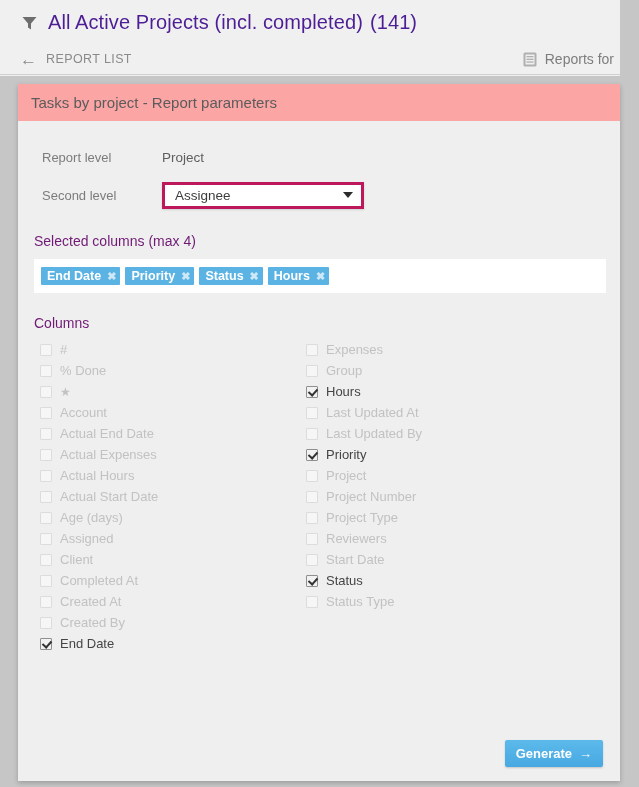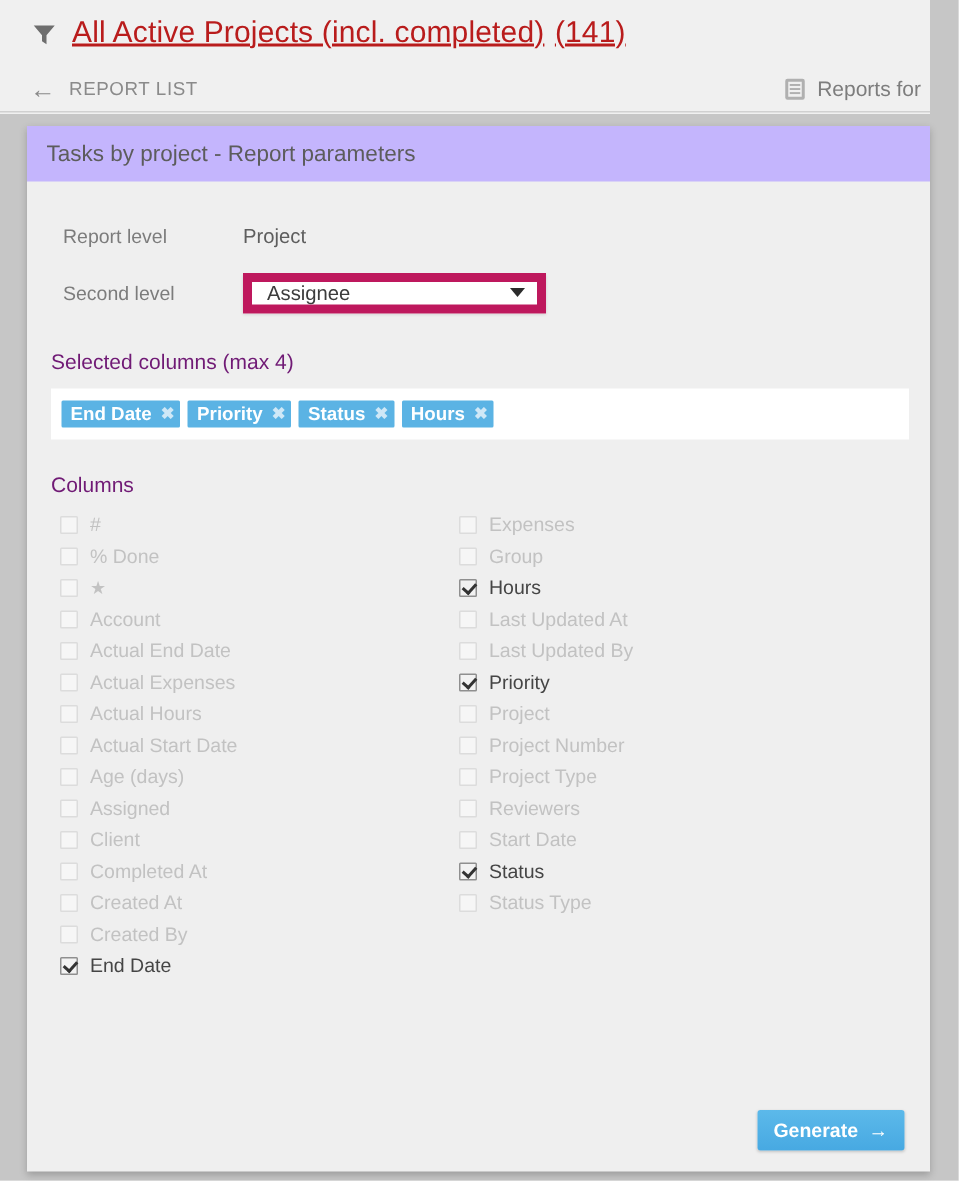--- a/index.html
+++ b/index.html
@@ -33,25 +33,24 @@
   .filter-icon {
     width: 15px; height: 15px;
     margin-right: 11px;
     flex: 0 0 auto;
     position: relative;
     top: 1px;
   }
   .filter-icon svg { display: block; }
   .page-title {
     font-size: 20px;
-    color: #b91c1c;
+    color: #4c1d95;
     font-weight: normal;
     white-space: nowrap;
     letter-spacing: .1px;
-    text-decoration: underline;
   }
   .page-title .count {
     margin-left: 7px;
   }
 
   .subbar {
     height: 31px;
     display: flex;
     align-items: center;
     justify-content: space-between;
@@ -96,21 +95,21 @@
   .card {
     position: absolute;
     left: 18px;
     top: 84px;
     width: 602px;
     height: 697px;
     background: #efefef;
     box-shadow: 0 2px 5px rgba(0,0,0,.22);
   }
   .card-header {
-    background: #c4b5fd;
+    background: #fca5a5;
     height: 37px;
     display: flex;
     align-items: center;
     padding-left: 13px;
     box-sizing: border-box;
   }
   .card-header-title {
     font-size: 15px;
     color: #5c5c5c;
   }
@@ -139,21 +138,21 @@
 
   .static-value {
     font-size: 13.5px;
     color: #5e5e5e;
   }
 
   .select-box {
     width: 202px;
     height: 27px;
     background: #fff;
-    border: 6px solid #be185d;
+    border: 3px solid #be185d;
     box-shadow: 0 1px 2px rgba(0,0,0,.13);
     display: flex;
     align-items: center;
     justify-content: space-between;
     padding: 0 8px 0 10px;
     box-sizing: border-box;
     cursor: pointer;
   }
   .select-value {
     font-size: 13.5px;

